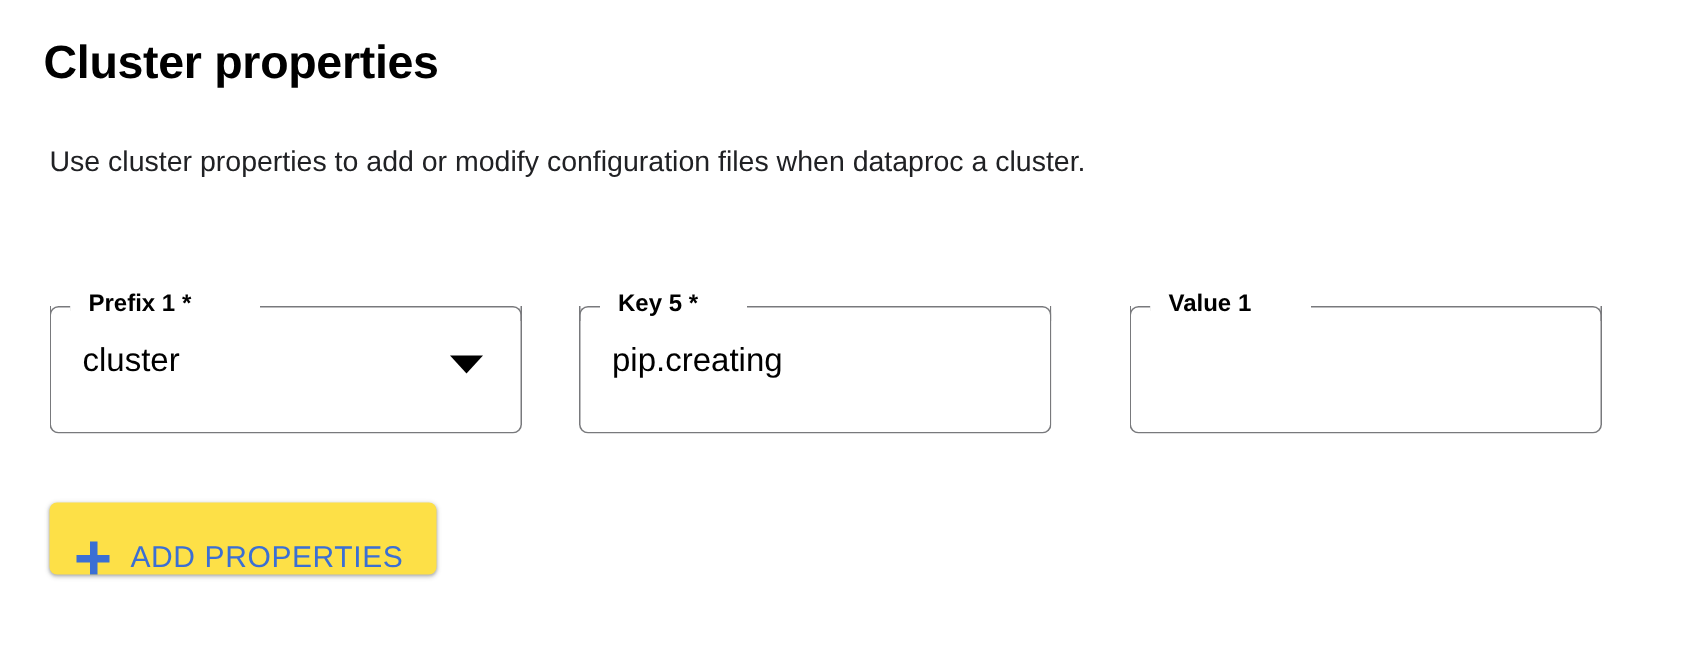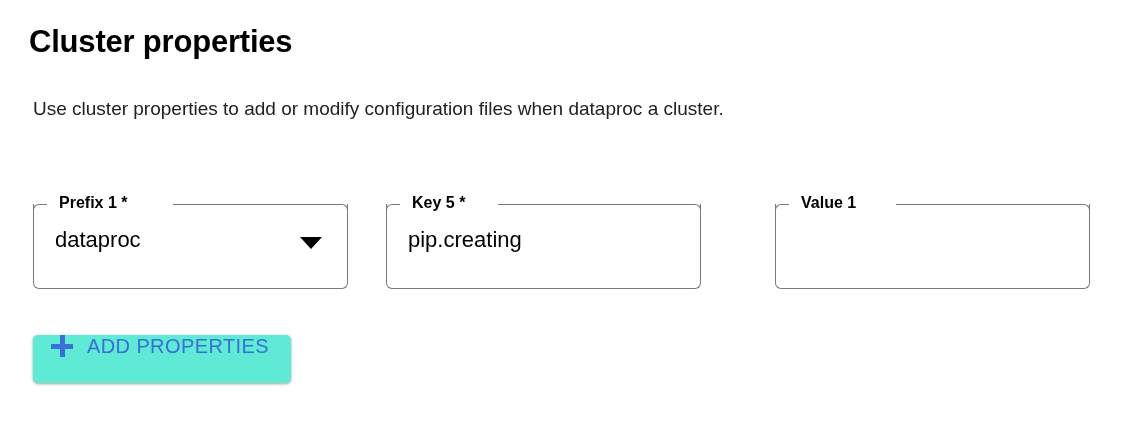--- a/index.html
+++ b/index.html
@@ -61,21 +61,21 @@
 
   .field {
     position: absolute;
     top: 0;
     width: 315px;
     height: 85px;
     box-sizing: border-box;
   }
   .field.f1 { left: 0px; }
   .field.f2 { left: 353px; }
-  .field.f3 { left: 742px; text-align: right; }
+  .field.f3 { left: 720px; text-align: right; }
 
   
   .outline {
     position: absolute;
     left: 0;
     top: 0;
     right: 0;
     bottom: 0;
     border: 1.6px solid #78797c;
     border-top: none;
@@ -148,23 +148,23 @@
   }
 
   
   .add-btn {
     position: absolute;
     left: 33px;
     top: 335px;
     height: 48px;
     padding: 0 22px 0 18px;
     display: flex;
-    align-items: flex-start;
+    align-items: flex-end;
     gap: 14px;
-    background: #5eead4;
+    background: #fde047;
     border: none;
     border-radius: 5px;
     box-shadow: 0 1px 2px 0 rgba(60,64,67,0.30),
                 0 1px 3px 1px rgba(60,64,67,0.15);
     cursor: pointer;
     font-family: "Liberation Sans", sans-serif;
   }
   .plus-icon {
     position: relative;
     width: 22px;
@@ -205,21 +205,21 @@
 
   <div class="page-subtitle">Use cluster properties to add or modify configuration files when dataproc a cluster.</div>
 
   <div class="fields-row">
 
     <div class="field f1">
       <div class="outline-top-left"></div>
       <div class="outline-top-right"></div>
       <div class="outline"></div>
       <div class="field-label">Prefix 1 *</div>
-      <div class="field-value">dataproc</div>
+      <div class="field-value">cluster</div>
       <div class="dropdown-arrow"></div>
     </div>
 
     <div class="field f2">
       <div class="outline-top-left"></div>
       <div class="outline-top-right"></div>
       <div class="outline"></div>
       <div class="field-label">Key 5 *</div>
       <div class="field-value">pip.creating</div>
     </div>

